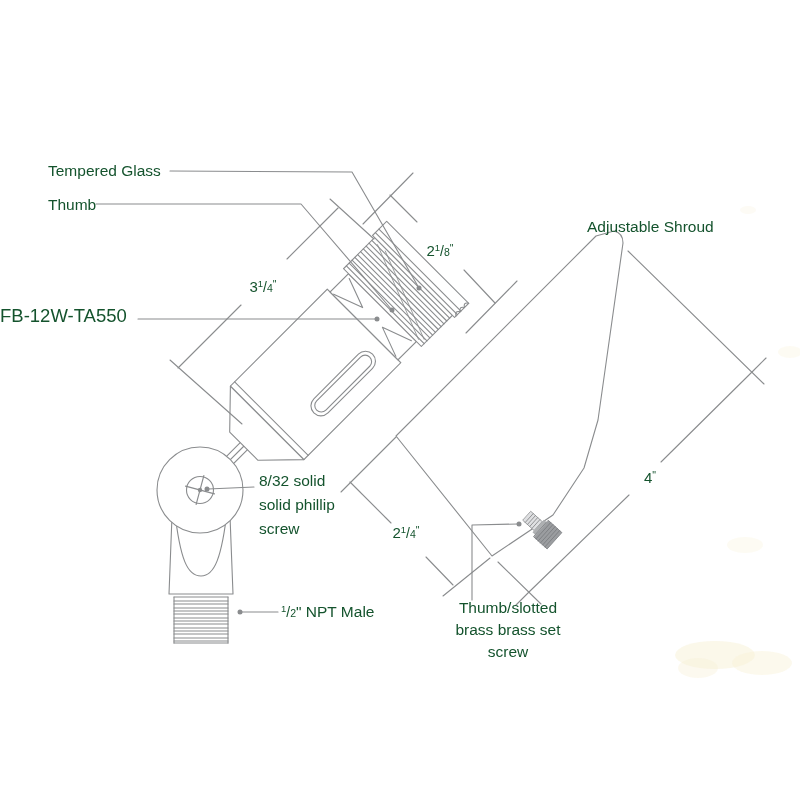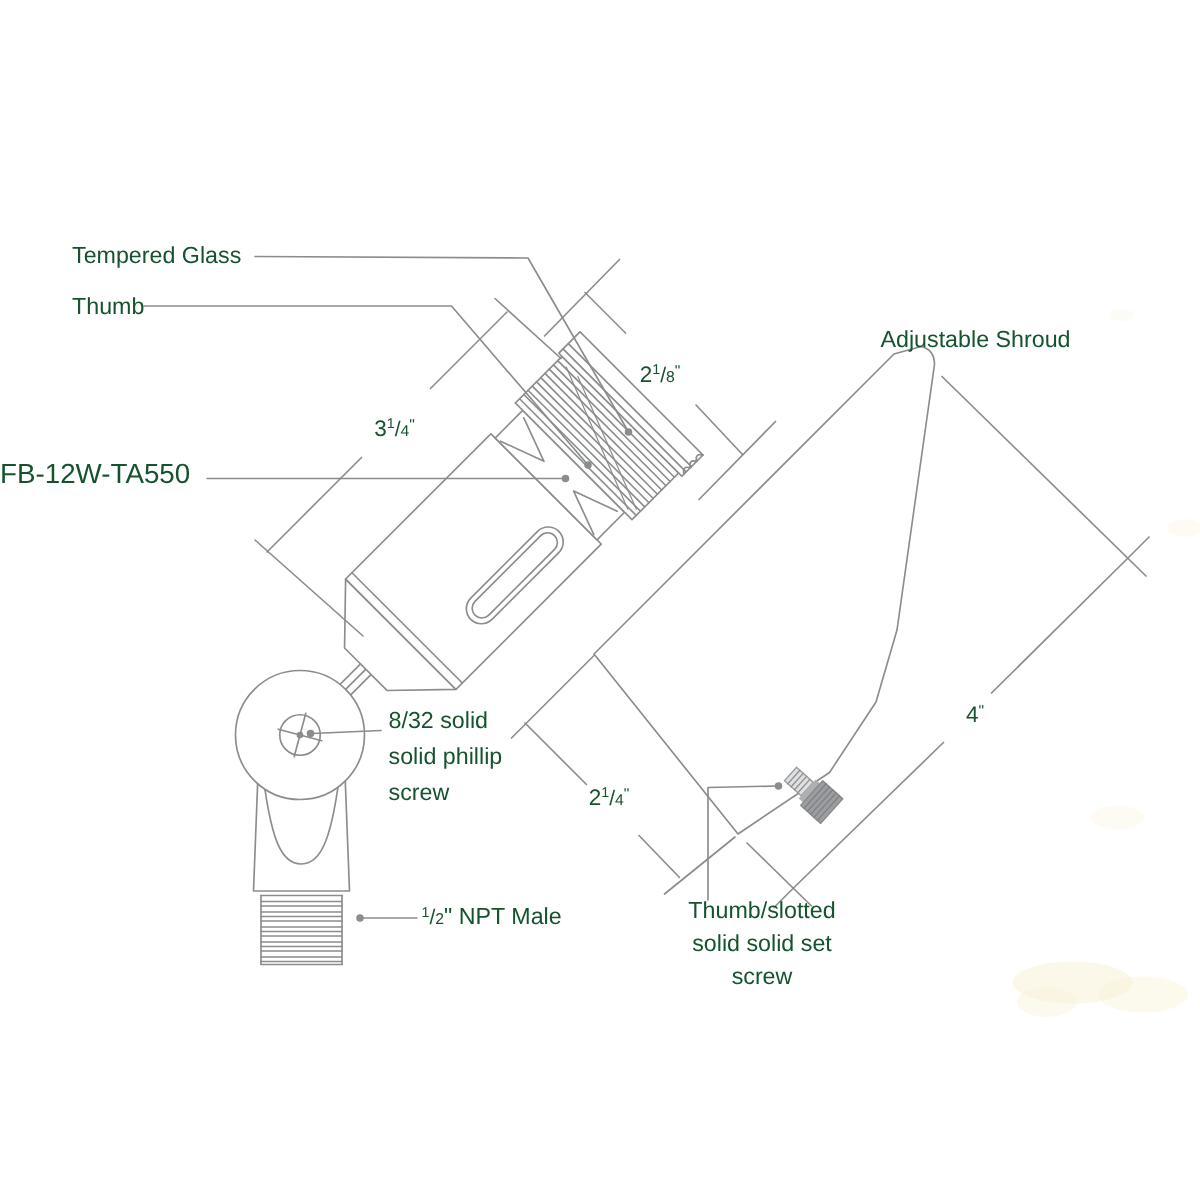--- a/index.html
+++ b/index.html
@@ -215,17 +215,17 @@
     <div>solid phillip</div>
     <div>screw</div>
   </div>
 
   <div class="lbl" style="left:281px;top:602px;">
     <sup class="frac-num">1</sup><span class="frac-slash">/</span><span class="frac-den">2</span><span>" NPT Male</span>
   </div>
 
   <div class="lbl lbl-centerx" style="left:472px;top:597px;margin-left:36px;">
     <div>Thumb/slotted</div>
-    <div>solid solid set</div>
+    <div>brass brass set</div>
     <div>screw</div>
   </div>
 
 </div>
 
 </body></html>

